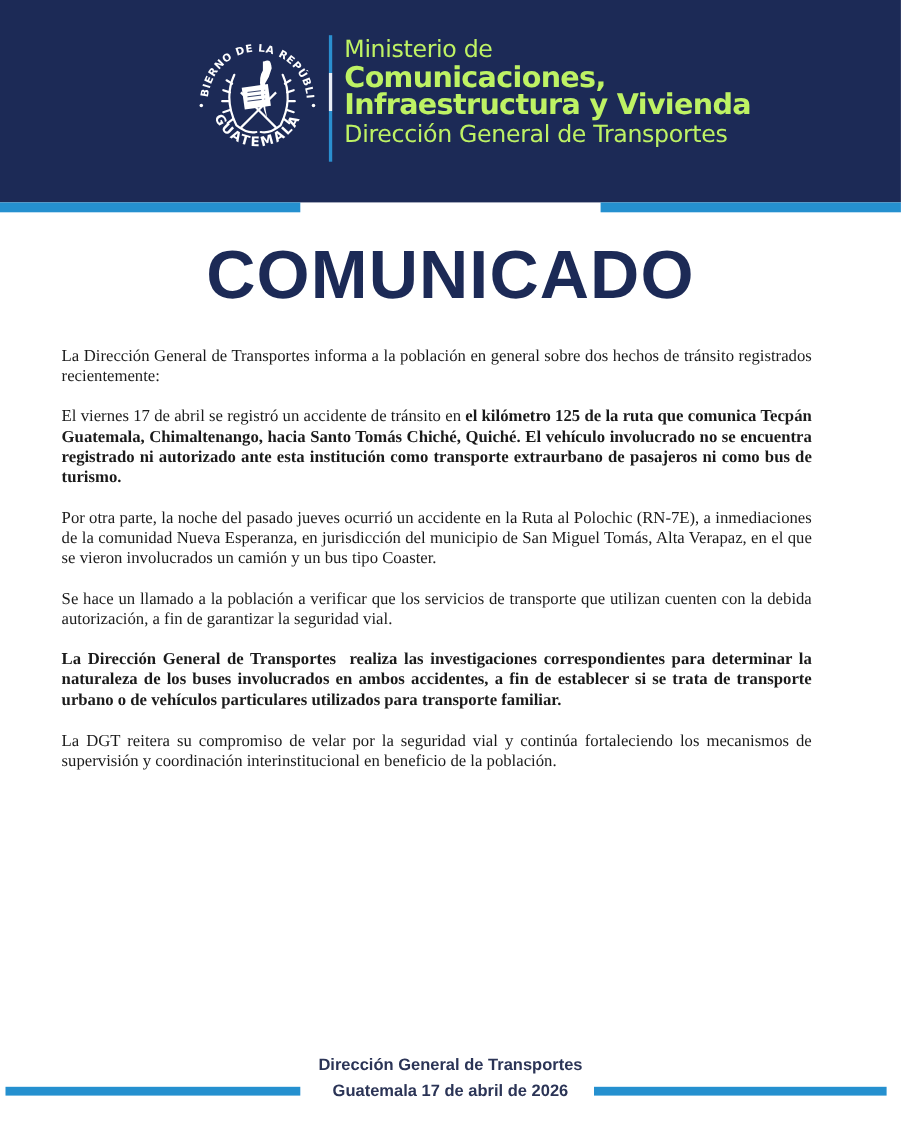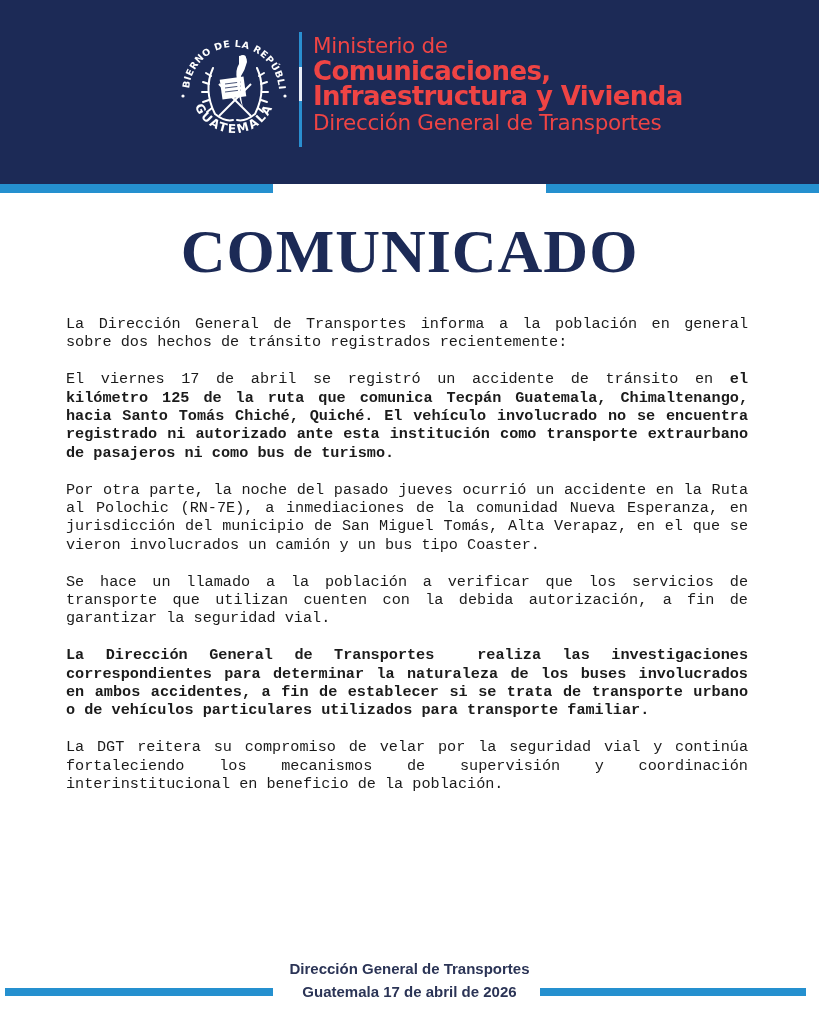--- a/index.html
+++ b/index.html
@@ -42,21 +42,21 @@
       left: 299px;
       top: 32px;
       width: 3px;
       height: 115px;
       background: linear-gradient(to bottom, #2a8fd0 0%, #2a8fd0 30%, #e8eef7 30%, #e8eef7 60%, #2a8fd0 60%, #2a8fd0 100%);
     }
     .ministry {
       position: absolute;
       left: 313px;
       top: 33px;
-      color: #ef4444;
+      color: #bef264;
       font-family: "DejaVu Sans", sans-serif;
       line-height: 25.5px;
       letter-spacing: -0.3px;
     }
     .ministry .l1, .ministry .l4 {
       font-size: 21.5px;
       font-weight: normal;
       display: block;
       white-space: nowrap;
     }
@@ -68,34 +68,34 @@
       letter-spacing: -0.6px;
     }
 
     .title {
       position: absolute;
       left: 0;
       top: 212px;
       width: 819px;
       text-align: center;
       color: #1c2a56;
-      font-family: Liberation Serif, serif;
+      font-family: Liberation Sans, sans-serif;
       font-weight: bold;
       font-size: 62px;
       letter-spacing: 1px;
       line-height: 78px;
     }
 
     .content {
       position: absolute;
-      left: 66px;
+      left: 56px;
       top: 315px;
       width: 682px;
       color: #1b1b1b;
-      font-family: Liberation Mono, monospace;
+      font-family: Liberation Serif, serif;
       font-size: 15.2px;
       line-height: 18.4px;
       text-align: justify;
     }
     .content p {
       margin: 0 0 18.4px 0;
     }
     .content b { font-weight: bold; }
 
     .footer-text {

